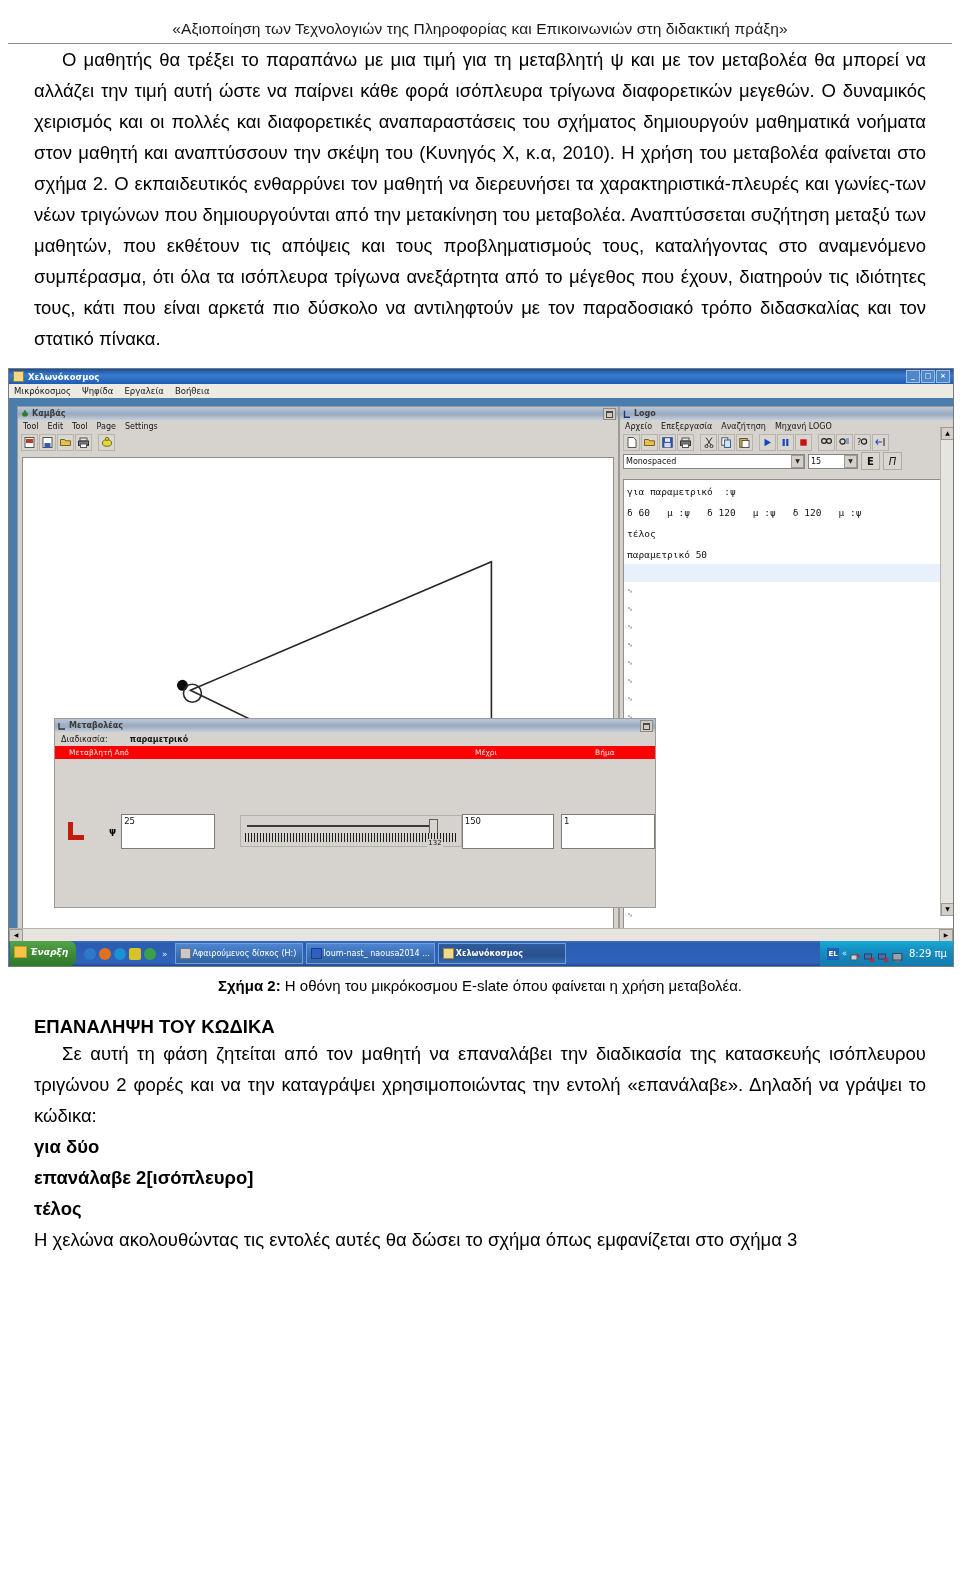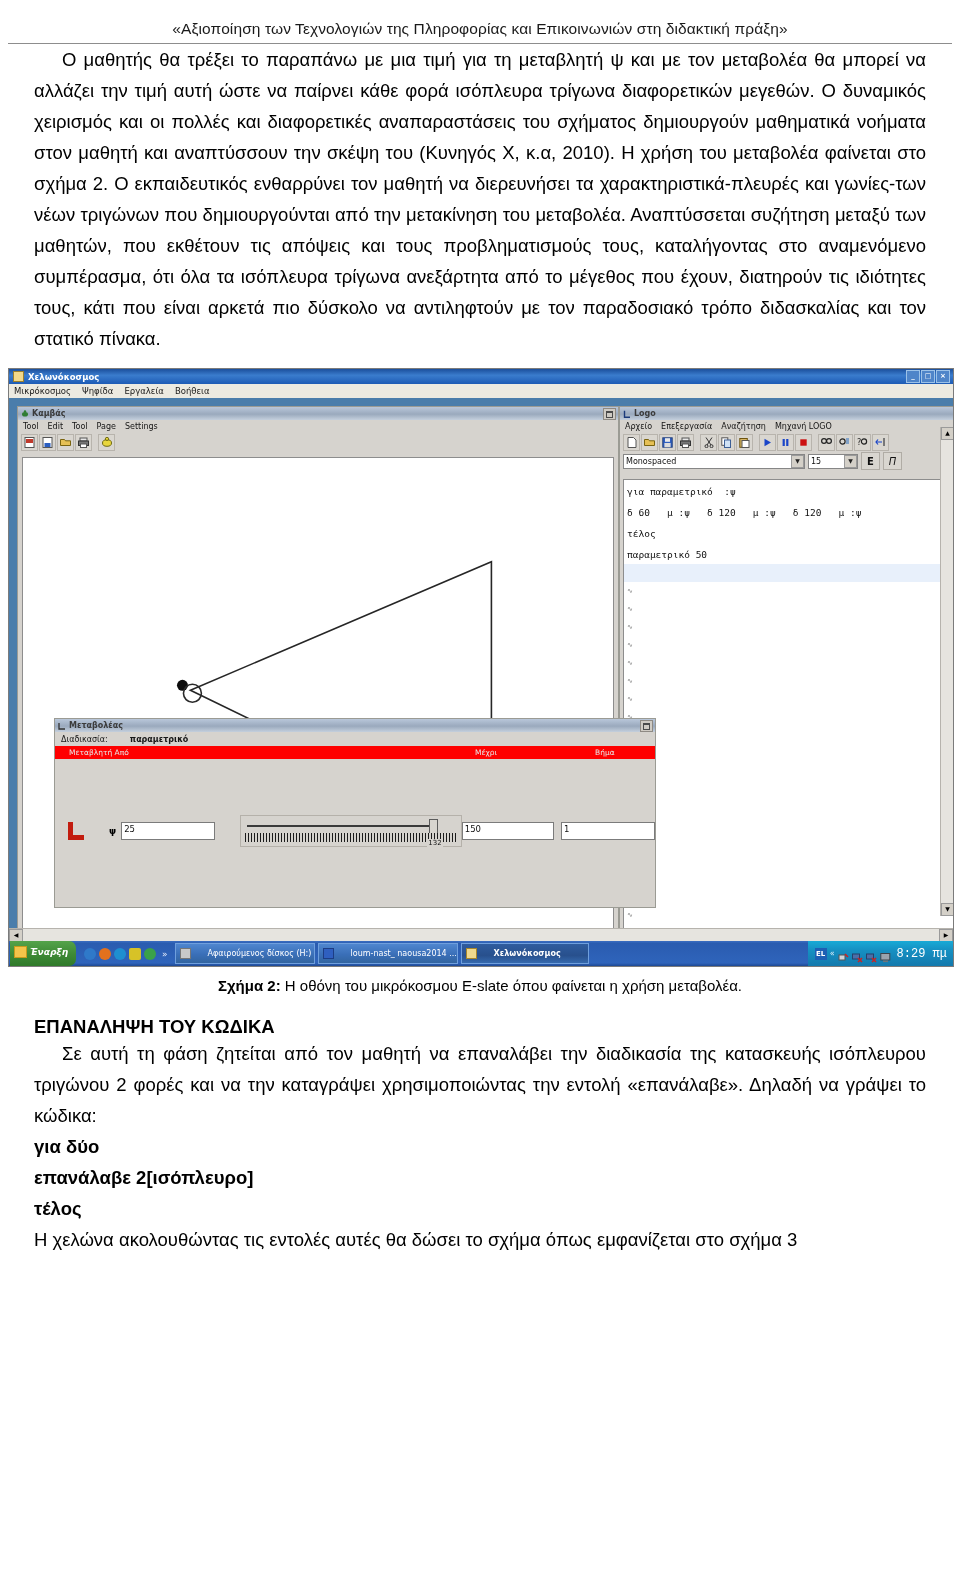--- a/index.html
+++ b/index.html
@@ -155,21 +155,21 @@
   .sl-body{position:absolute;left:0;top:40px;right:0;bottom:0;background:#d6d3ce;}
   .sl-row{position:absolute;left:0;top:55px;right:0;height:34px;display:flex;align-items:center;}
   .sl-icon{
     width:18px;height:18px;margin-left:12px;position:relative;flex:0 0 auto;
   }
   .sl-icon::before{content:"";position:absolute;left:1px;top:0;width:5px;height:17px;background:#c21c0f;}
   .sl-icon::after{content:"";position:absolute;left:1px;bottom:0;width:16px;height:5px;background:#c21c0f;}
   .sl-var{margin-left:24px;font-size:9px;font-weight:bold;}
   .sl-field{
     height:15px;background:#fff;border:1px solid #7b7b7b;
-    font-size:8.5px;color:#111;padding:1px 0 0 2px;
+    font-size:8.5px;color:#111;padding:1px 0 17px 2px;
   }
   .sl-from{width:92px;margin-left:5px;}
   .sl-track-wrap{
     position:relative;width:224px;height:30px;margin-left:25px;
     border:1px solid #b5b1aa;background:#d6d3ce;
   }
   .sl-line{position:absolute;left:6px;right:24px;top:9px;height:2px;background:#3a3a3a;}
   .sl-knob{
     position:absolute;left:188px;top:3px;width:7px;height:16px;background:#d8d5cf;
     border:1px solid #5c5c5c;
@@ -216,40 +216,40 @@
     color:#fff;font-size:9px;font-weight:bold;font-style:italic;
   }
   .startflag{width:11px;height:10px;background:#f3c44a;border:1px solid #c79a1d;}
   .ql{display:flex;align-items:center;gap:3px;padding:0 4px;}
   .qli{width:12px;height:12px;border-radius:50%;}
   .qlchev{color:#e8eefb;font-size:9px;padding:0 3px;}
   .tasks{display:flex;align-items:center;gap:3px;}
   .tki{
     height:19px;min-width:118px;max-width:130px;
     background:linear-gradient(to bottom,#4f86cf 0%,#3a6fb8 55%,#32649f 100%);
-    border:1px solid #6f9fdd;display:flex;align-items:center;gap:17px;
+    border:1px solid #6f9fdd;display:flex;align-items:center;gap:2px;
     color:#fff;font-size:8px;padding:0 4px;white-space:nowrap;overflow:hidden;
   }
   .tki.active{
     background:linear-gradient(to bottom,#2f5c9e 0%,#28508d 60%,#3569ad 100%);
     font-weight:bold;
   }
   .tki .ic{width:9px;height:9px;background:#efd98e;border:1px solid #a6862c;flex:0 0 auto;}
   .tray{
     margin-left:auto;height:25px;display:flex;align-items:center;gap:3px;
     padding:0 6px 0 7px;
     background:linear-gradient(to bottom,#18aad6 0%,#1691c3 35%,#1379ad 100%);
   }
   .traylang{
     width:12px;height:12px;background:#1d5fb4;color:#fff;font-size:7px;
     display:flex;align-items:center;justify-content:center;font-weight:bold;
   }
   .traychev{color:#dff1fb;font-size:8px;}
   .trayi{width:11px;height:11px;}
-  .clock{color:#fff;font-size:12px;padding-left:3px;font-family:Liberation Mono, monospace;}
+  .clock{color:#fff;font-size:10px;padding-left:3px;}
 
   
   .caption{
     text-align:center;font-size:15px;margin:10px 0 0 0;color:#000;
   }
   .caption b{font-weight:bold;}
   .h-sec{
     font-size:18.5px;font-weight:bold;margin:22px 0 0 0;color:#000;
   }
   .codeline{font-size:18.5px;font-weight:bold;line-height:31px;margin:0;}

